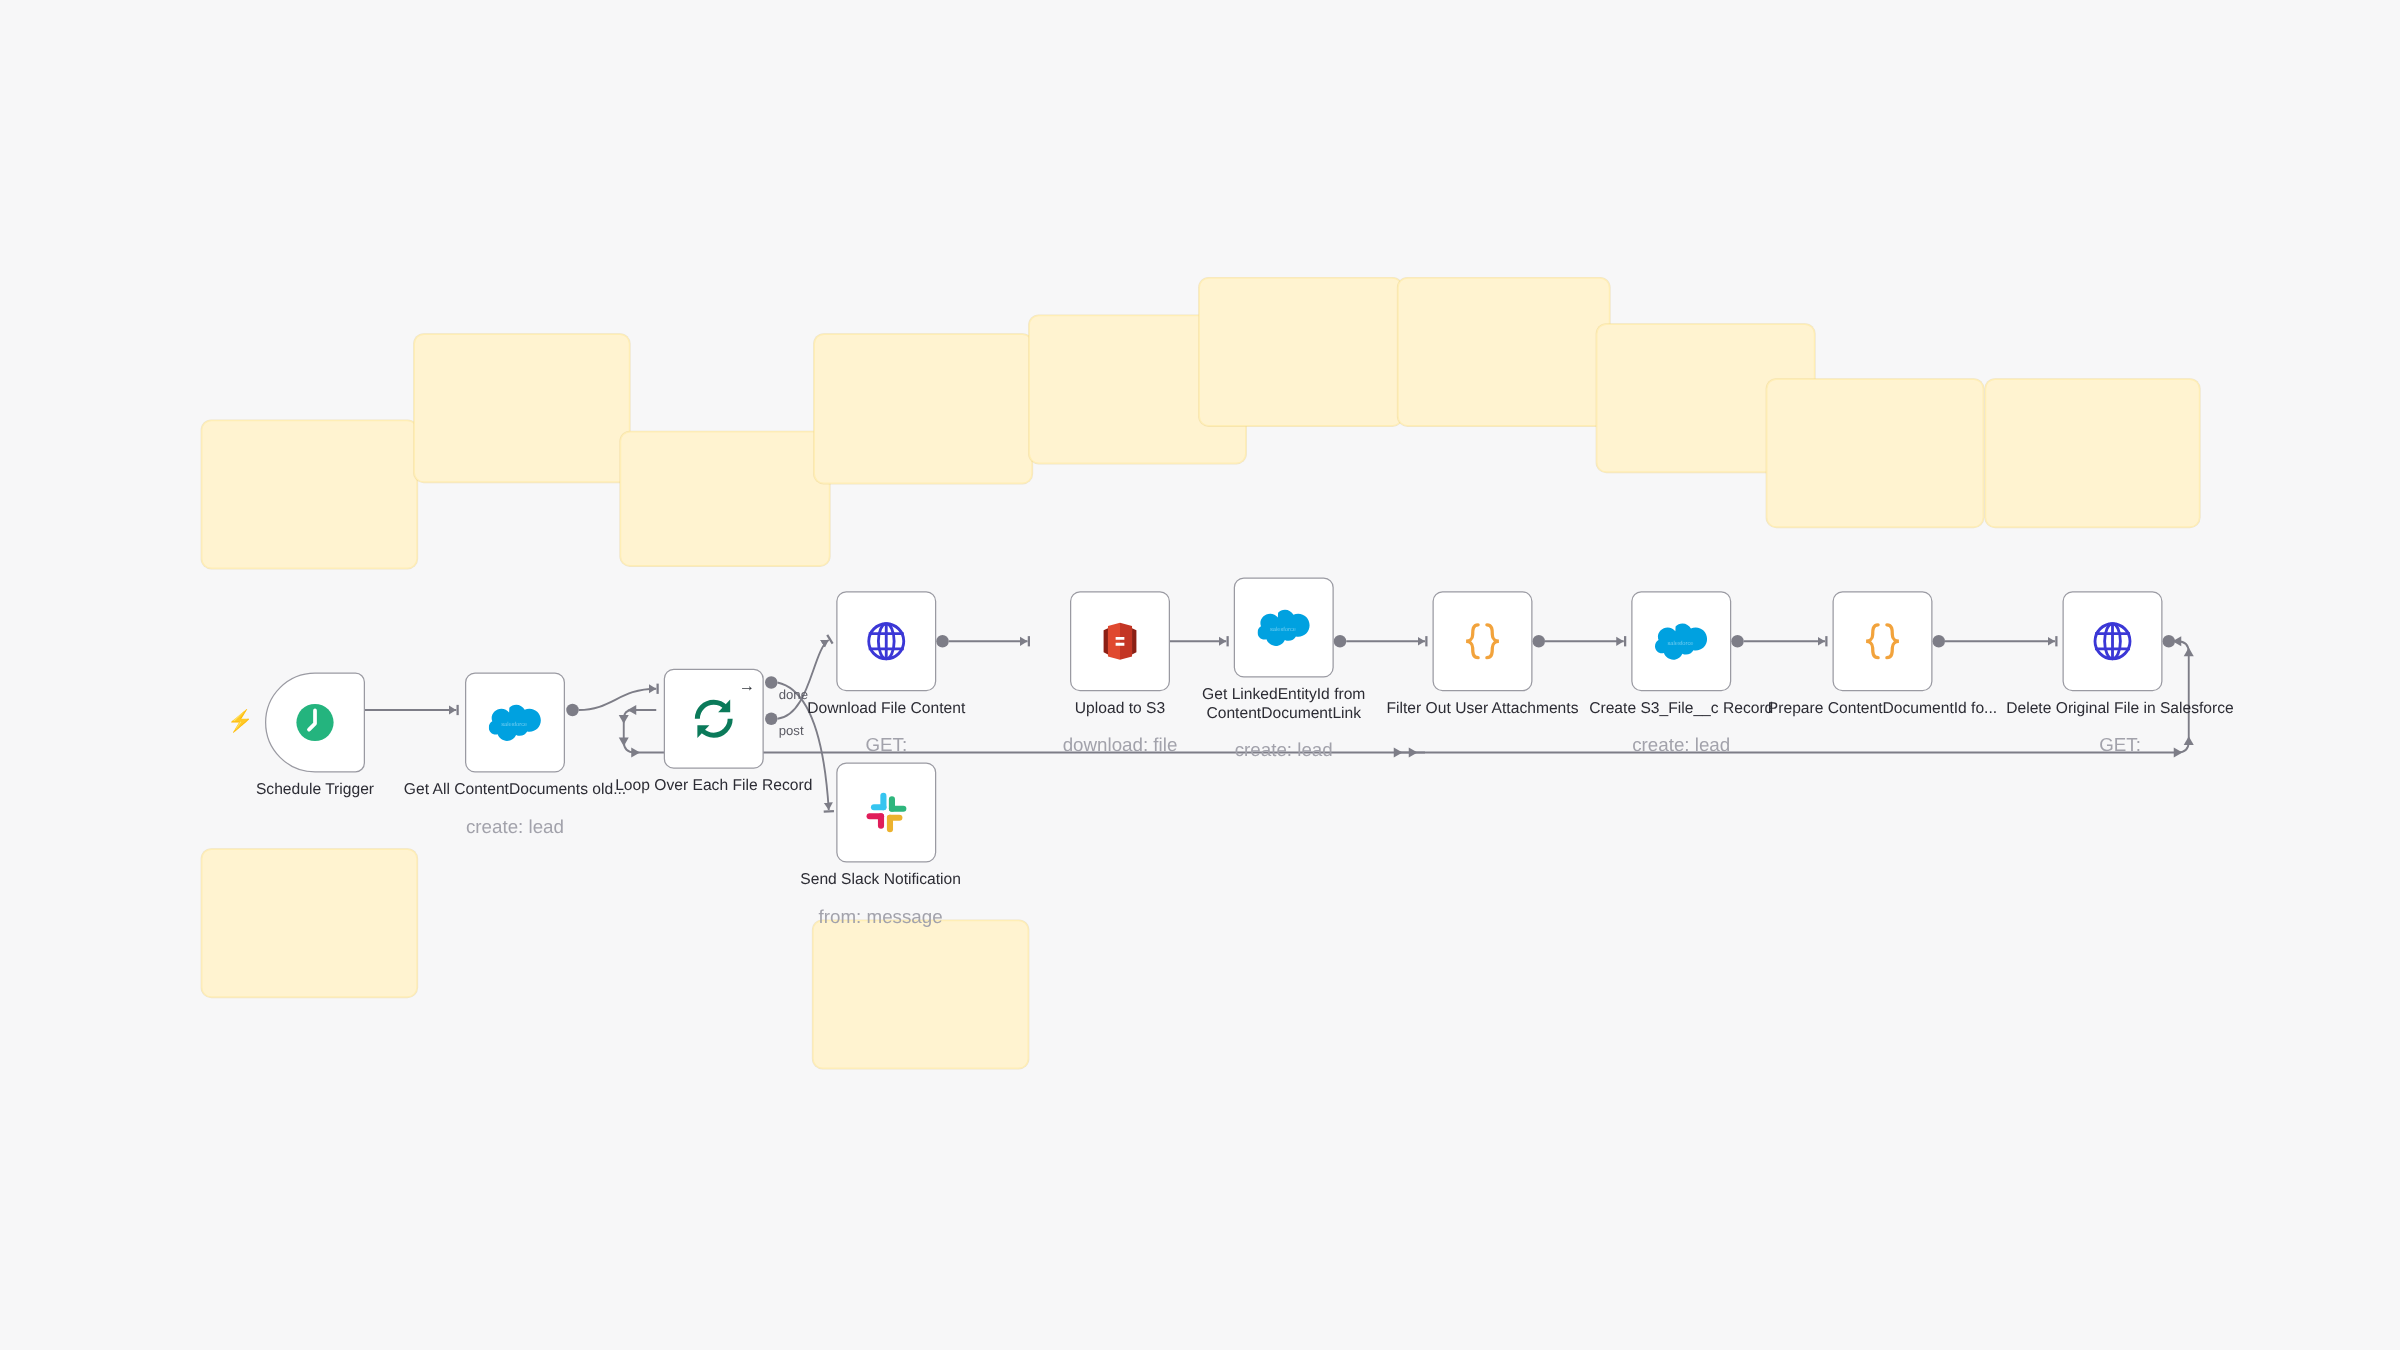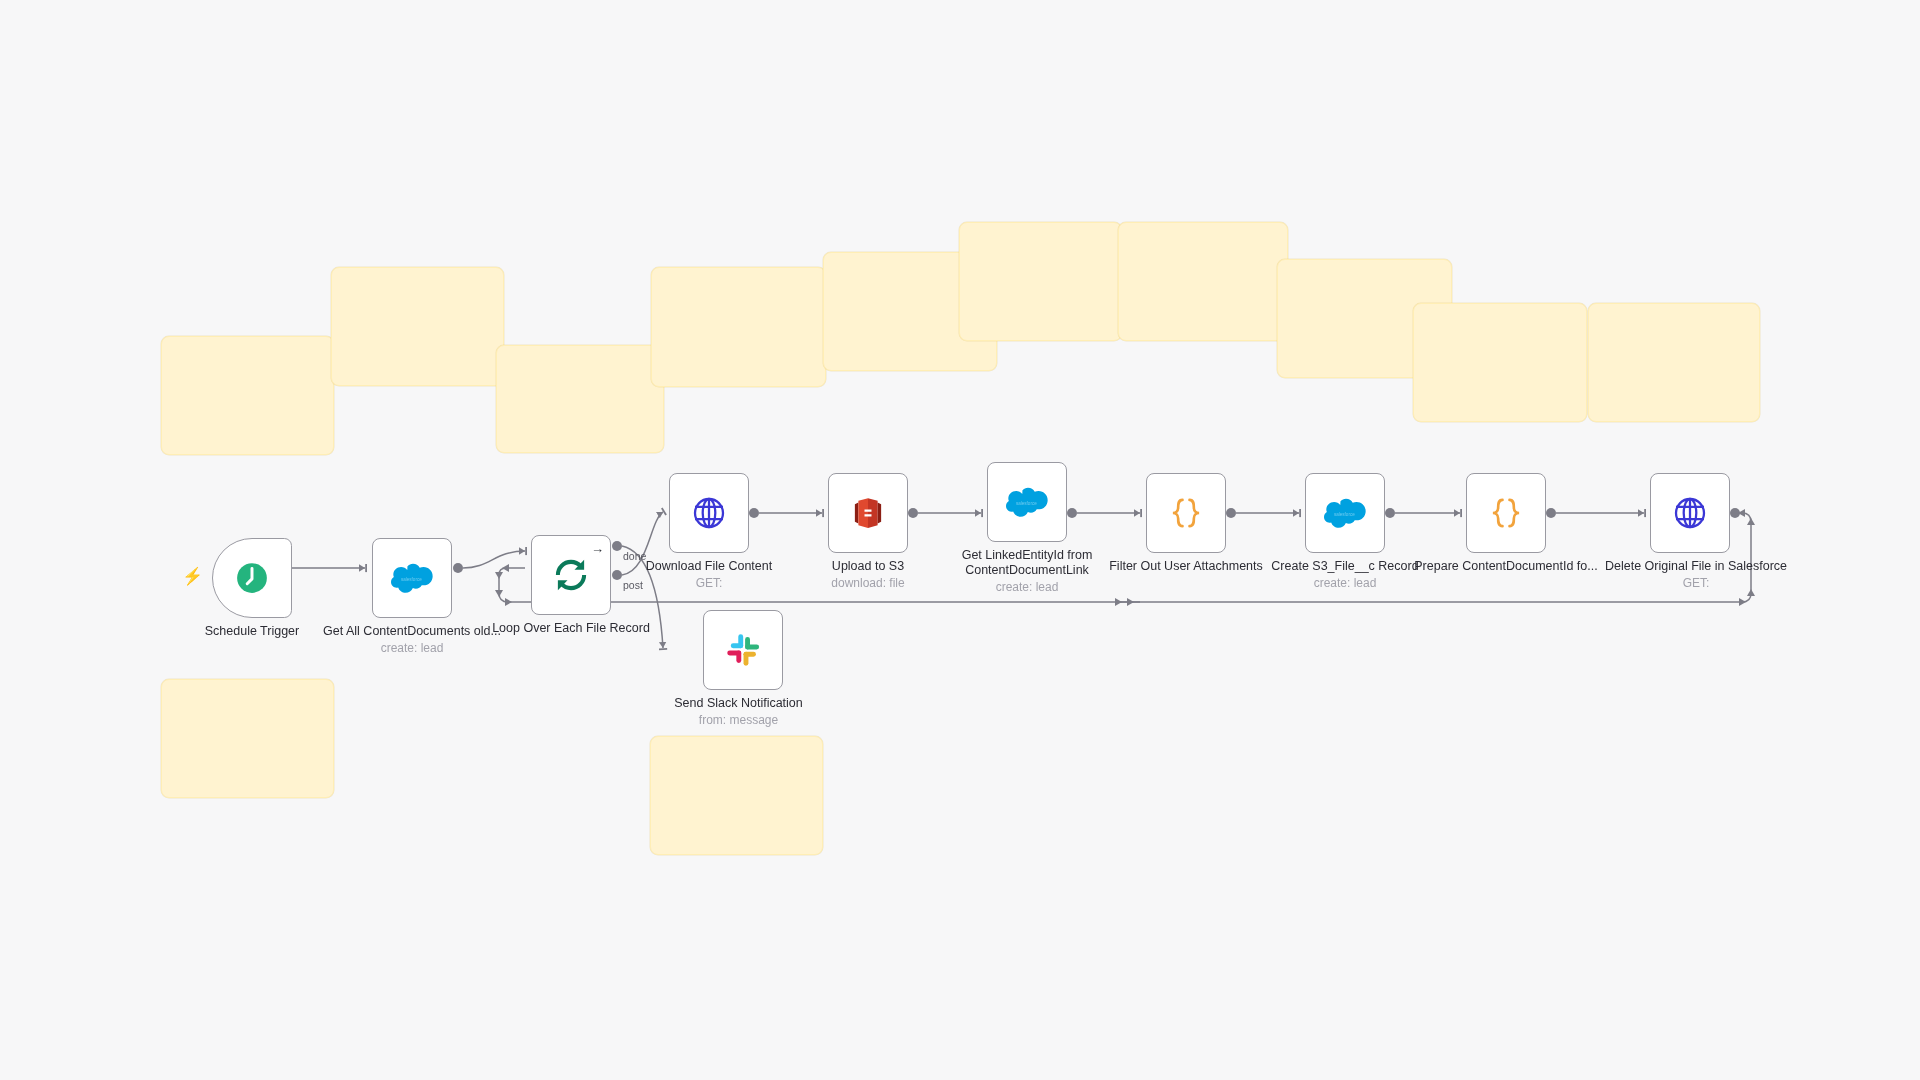--- a/index.html
+++ b/index.html
@@ -50,22 +50,22 @@
     width: 190px;
     text-align: center;
     font-size: 12.5px;
     line-height: 15px;
     color: #2c2c34;
     font-weight: 400;
     pointer-events: none;
   }
   .node-subtitle {
     display: block;
-    margin-top: 3px;
-    font-size: 12px;
+    margin-top: 16px;
+    font-size: 15px;
     line-height: 13px;
     color: #a2a2ab;
     font-weight: 400;
   }
   .bolt {
     position: absolute;
     font-size: 17px;
     color: #ff6d5a;
     line-height: 1;
     user-select: none;
@@ -218,21 +218,21 @@
           <circle cx="24" cy="24" r="16"></circle>
           <ellipse cx="24" cy="24" rx="7.2" ry="16"></ellipse>
           <line x1="8" y1="17" x2="40" y2="17"></line>
           <line x1="8" y1="31" x2="40" y2="31"></line>
           <line x1="24" y1="8" x2="24" y2="40"></line>
         </g>
       </svg>
         </div>
         <div class="node-caption"><span>Download File Content</span><span class="node-subtitle">GET:</span></div>
       </div>
-      <div style="position: absolute; left: 828px; top: 473px; width: 80px; height: 80px;">
+      <div style="position: absolute; left: 856px; top: 473px; width: 80px; height: 80px;">
         <div class="node" style="left: 0px; top: 0px;">
           <svg class="node-icon" viewBox="0 0 48 48" xmlns="http://www.w3.org/2000/svg">
         <path fill="#8c1f14" d="M13 12 L9 14 L9 34 L13 36 Z"></path>
         <path fill="#e0492f" d="M13 10 L24 7 L24 41 L13 38 Z"></path>
         <path fill="#c33524" d="M24 7 L35 10 L35 38 L24 41 Z"></path>
         <path fill="#8c1f14" d="M35 12 L39 14 L39 34 L35 36 Z"></path>
         <path fill="#ffffff" d="M20 20 h8 v2.6 h-8z M20 25.4 h8 v2.6 h-8z"></path>
       </svg>
         </div>
         <div class="node-caption"><span>Upload to S3</span><span class="node-subtitle">download: file</span></div>
@@ -292,21 +292,21 @@
           <circle cx="24" cy="24" r="16"></circle>
           <ellipse cx="24" cy="24" rx="7.2" ry="16"></ellipse>
           <line x1="8" y1="17" x2="40" y2="17"></line>
           <line x1="8" y1="31" x2="40" y2="31"></line>
           <line x1="24" y1="8" x2="24" y2="40"></line>
         </g>
       </svg>
         </div>
         <div class="node-caption"><span>Delete Original File in Salesforce</span><span class="node-subtitle">GET:</span></div>
       </div>
-      <div style="position: absolute; left: 703px; top: 610px; width: 71px; height: 80px;">
+      <div style="position: absolute; left: 669px; top: 610px; width: 71px; height: 80px;">
         <div class="node" style="left: 0px; top: 0px;">
           <svg class="node-icon" viewBox="0 0 48 48" xmlns="http://www.w3.org/2000/svg">
     <rect x="18.6" y="6" width="5.6" height="16" rx="2.8" fill="#36c5f0"></rect>
     <rect x="10" y="16.4" width="14.2" height="5.6" rx="2.8" fill="#36c5f0"></rect>
     <rect x="6" y="24.6" width="16" height="5.6" rx="2.8" fill="#e01e5a"></rect>
     <rect x="16.4" y="24.6" width="5.6" height="14.2" rx="2.8" fill="#e01e5a"></rect>
     <rect x="24.6" y="26" width="5.6" height="16" rx="2.8" fill="#ecb22e"></rect>
     <rect x="24.6" y="26" width="14.2" height="5.6" rx="2.8" fill="#ecb22e"></rect>
     <rect x="26.4" y="17.8" width="16" height="5.6" rx="2.8" fill="#2eb67d"></rect>
     <rect x="26.4" y="9.2" width="5.6" height="14.2" rx="2.8" fill="#2eb67d"></rect>

